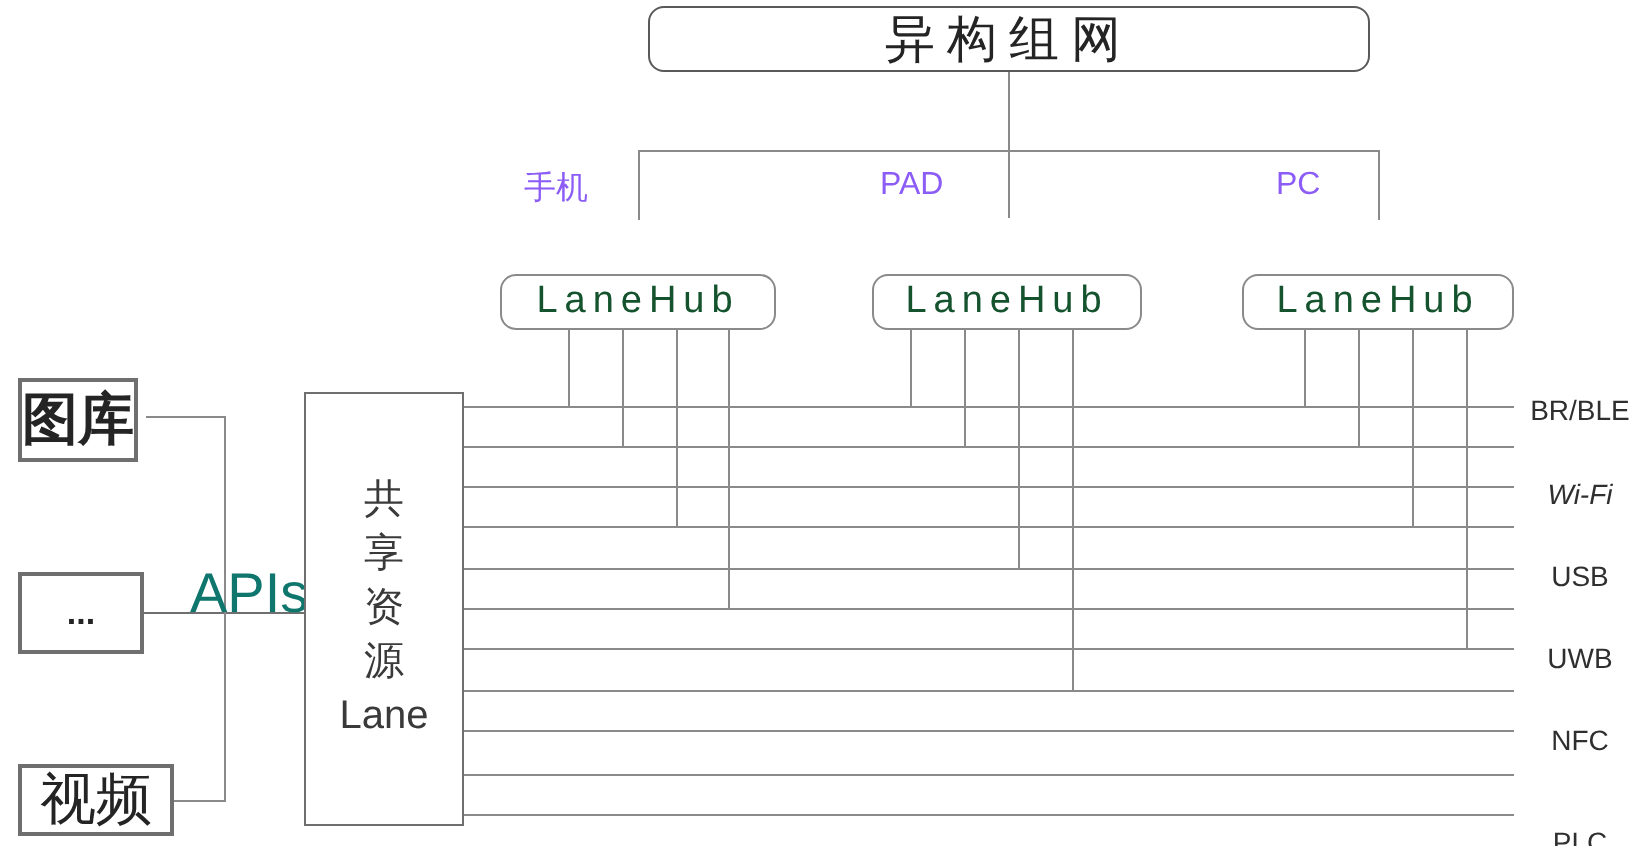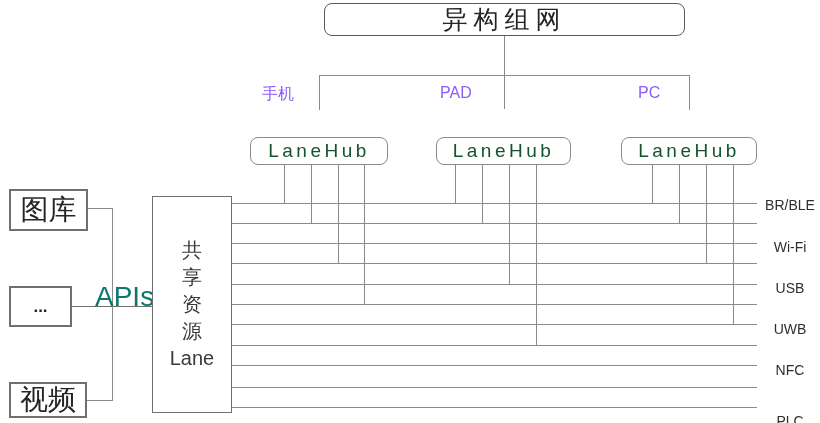--- a/index.html
+++ b/index.html
@@ -84,21 +84,21 @@
   <div class="pin" style="left:482px; height:86px;"></div>
   <div class="pin" style="left:509px; height:147px;"></div>
   <div class="pin" style="left:536px; height:208px;"></div>
 
   <div class="pin" style="left:652px; height:66px;"></div>
   <div class="pin" style="left:679px; height:86px;"></div>
   <div class="pin" style="left:706px; height:126px;"></div>
   <div class="pin" style="left:733px; height:187px;"></div>
 
 
-  <div class="box app-box" style="left:9px; top:189px; width:79px; height:42px;">
+  <div class="box app-box" style="left:9px; top:189px; width:60px; height:42px;font-weight:bold;">
     <span>图库</span>
   </div>
   <div class="box app-box" style="left:9px; top:286px; width:63px; height:41px; font-size:17px; font-weight:bold;">
     <span>...</span>
   </div>
   <div class="box app-box" style="left:9px; top:382px; width:78px; height:36px;">
     <span>视频</span>
   </div>
 
   <div class="apis-label">APIs</div>
@@ -122,19 +122,19 @@
   <div class="bus-line" style="top:263px;"></div>
   <div class="bus-line" style="top:284px;"></div>
   <div class="bus-line" style="top:304px;"></div>
   <div class="bus-line" style="top:324px;"></div>
   <div class="bus-line" style="top:345px;"></div>
   <div class="bus-line" style="top:365px;"></div>
   <div class="bus-line" style="top:387px;"></div>
   <div class="bus-line" style="top:407px;"></div>
 
   <div class="bus-label" style="top:196px;">BR/BLE</div>
-  <div class="bus-label" style="top:238px;">Wi-Fi</div>
+  <div class="bus-label" style="top:238px;font-style:italic;">Wi-Fi</div>
   <div class="bus-label" style="top:279px;">USB</div>
   <div class="bus-label" style="top:320px;">UWB</div>
   <div class="bus-label" style="top:361px;">NFC</div>
   <div class="bus-label" style="top:412px;">PLC</div>
 
 </div>
 
 </body></html>

